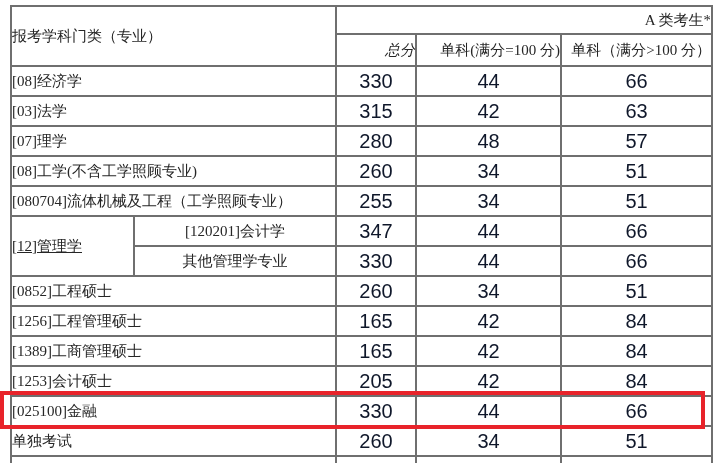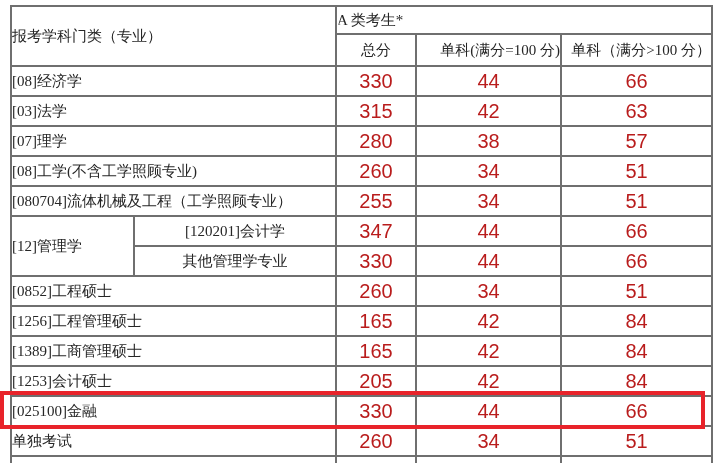--- a/index.html
+++ b/index.html
@@ -43,46 +43,48 @@
 
   .zh {
     font-family: "Liberation Serif", "DejaVu Serif", serif;
     font-size: 15px;
     color: #262626;
   }
   .subject-head {
     text-align: left;
   }
   .group-head {
-    text-align: left;
+    text-align: right;
     border-radius: 12px;
   }
   .col-head {
     text-align: right;
   }
   .col-head-total {
-    text-align: center;
+    text-align: right;
     padding-left: 9px;
+    font-style: italic;
   }
   .subject-cell {
     text-align: left;
     padding-left: 8px;
   }
   .sub-subject-cell {
     text-align: center;
     padding-left: 10px;
   }
   .group-cell {
     text-align: left;
     padding-left: 8px;
+    text-decoration: underline;
   }
   .num {
     font-family: "Liberation Sans", "DejaVu Sans", sans-serif;
     font-size: 20px;
-    color: #b91c1c;
+    color: #0f172a;
     text-align: center;
     border-radius: 11px;
   }
   .highlight-box {
     position: absolute;
     left: 0px;
     top: 391px;
     width: 705px;
     height: 38px;
     box-sizing: border-box;
@@ -124,21 +126,21 @@
       </tr>
       <tr class="drow">
         <td class="zh subject-cell" colspan="2">[03]法学</td>
         <td class="num">315</td>
         <td class="num">42</td>
         <td class="num">63</td>
       </tr>
       <tr class="drow">
         <td class="zh subject-cell" colspan="2">[07]理学</td>
         <td class="num">280</td>
-        <td class="num">38</td>
+        <td class="num">48</td>
         <td class="num">57</td>
       </tr>
       <tr class="drow">
         <td class="zh subject-cell" colspan="2">[08]工学(不含工学照顾专业)</td>
         <td class="num">260</td>
         <td class="num">34</td>
         <td class="num">51</td>
       </tr>
       <tr class="drow">
         <td class="zh subject-cell" colspan="2">[080704]流体机械及工程（工学照顾专业）</td>

